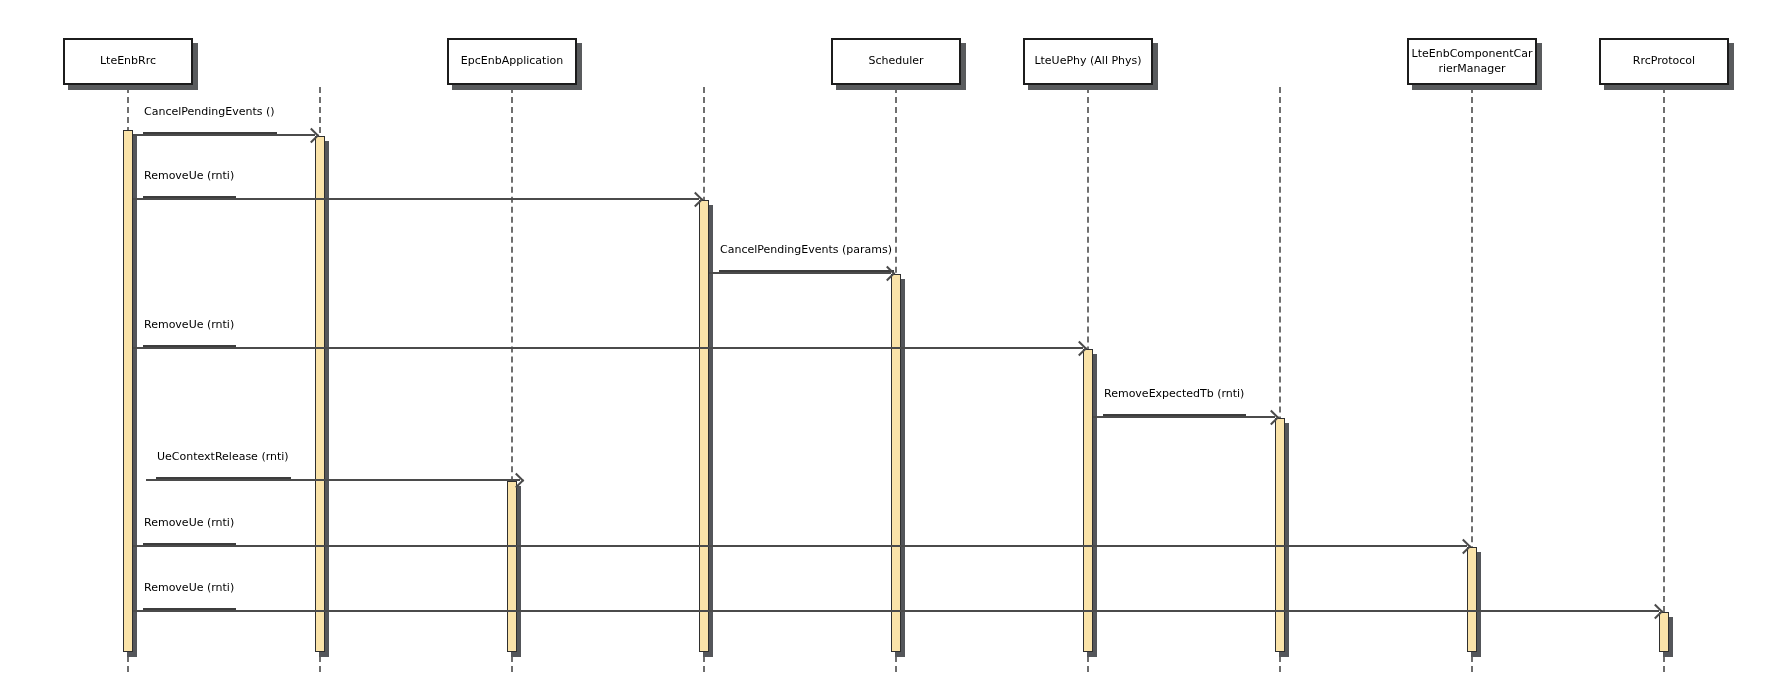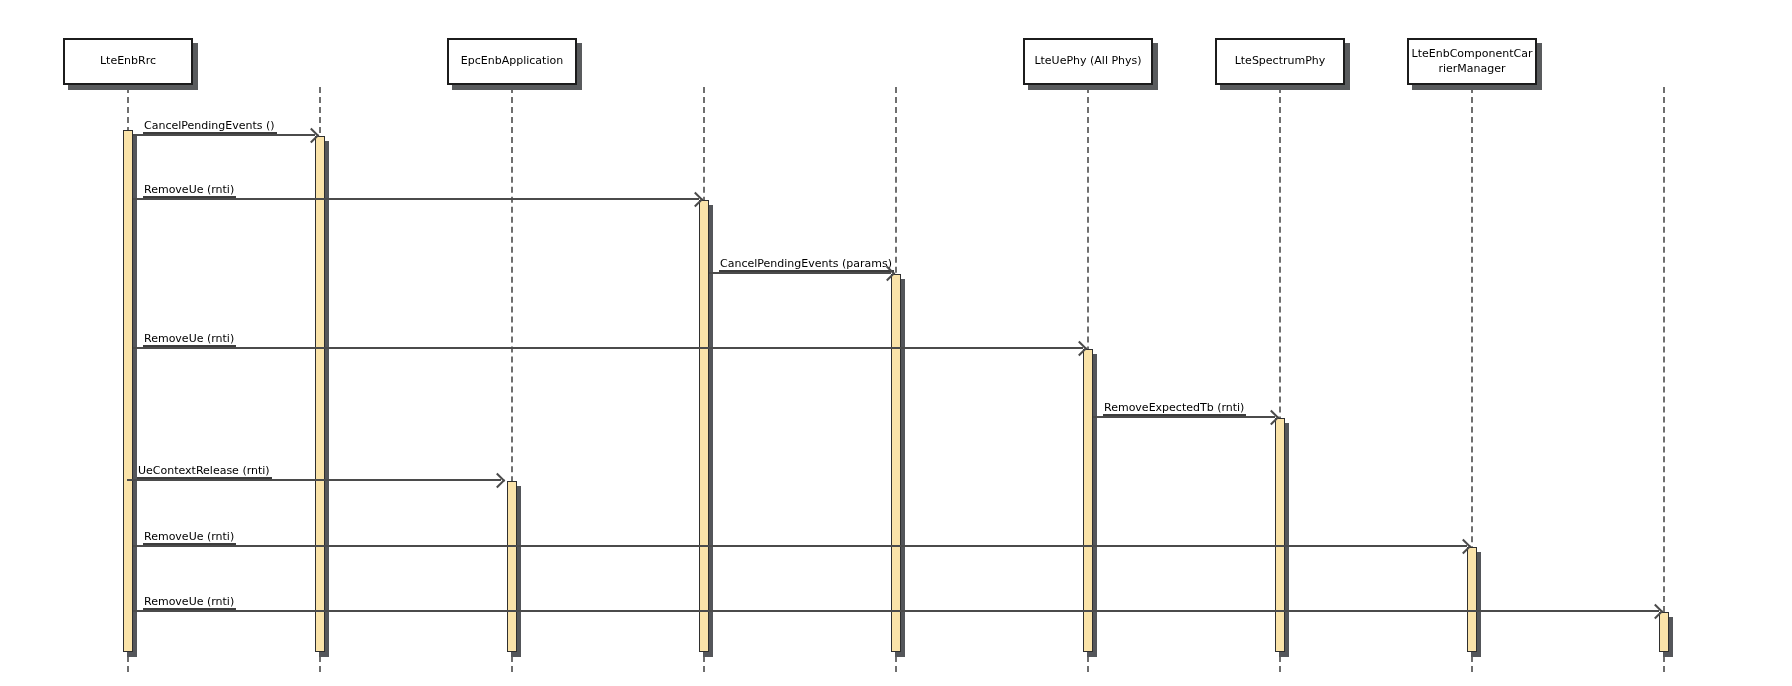--- a/index.html
+++ b/index.html
@@ -25,21 +25,21 @@
     box-shadow:4px 5px 0 #54565a; z-index:2;
   }
   .msg { position:absolute; height:0; border-top:2px solid #4b4b4b; z-index:4; }
   .msg .chev {
     position:absolute; right:-2px; top:-6px; width:9px; height:9px;
     border-top:2px solid #4b4b4b; border-right:2px solid #4b4b4b;
     transform:rotate(45deg); background:transparent;
   }
   .msg .mlabel {
     position:absolute; left:10px; bottom:2px; white-space:nowrap;
-    font-size:11px; color:#000; padding:0 2px 0 1px;
+    font-size:11px; color:#000; padding:0 2px 14px 1px;
     border-bottom:2px solid #3d3d3d;
   }
 </style>
 </head>
 <body>
 
 <div class="canvas">
 
   <div class="lifeline" style="left:127px"></div>
   <div class="lifeline" style="left:319px"></div>
@@ -50,28 +50,31 @@
   <div class="lifeline" style="left:1279px"></div>
   <div class="lifeline" style="left:1471px"></div>
   <div class="lifeline" style="left:1663px"></div>
 
   <div class="pbox" style="left:63px">
       <span>LteEnbRrc</span>
     </div>
   <div class="pbox" style="left:447px">
       <span>EpcEnbApplication</span>
     </div>
+  <div class="pbox" style="left:831px">
+      <span>Scheduler</span>
+    </div>
   <div class="pbox" style="left:1023px">
       <span>LteUePhy (All Phys)</span>
     </div>
-  <div class="pbox" style="left:1215px">
-      <span>LteSpectrumPhy</span>
-    </div>
   <div class="pbox" style="left:1407px">
       <span>LteEnbComponentCarrierManager</span>
+    </div>
+  <div class="pbox" style="left:1599px">
+      <span>RrcProtocol</span>
     </div>
 
   <div class="bar" style="left:123px;  top:130px; height:522px"></div>
   <div class="bar" style="left:315px;  top:136px; height:516px"></div>
   <div class="bar" style="left:507px;  top:481px; height:171px"></div>
   <div class="bar" style="left:699px;  top:200px; height:452px"></div>
   <div class="bar" style="left:891px;  top:274px; height:378px"></div>
   <div class="bar" style="left:1083px; top:349px; height:303px"></div>
   <div class="bar" style="left:1275px; top:418px; height:234px"></div>
   <div class="bar" style="left:1467px; top:547px; height:105px"></div>
@@ -90,21 +93,21 @@
     <span class="chev"></span>
   </div>
   <div class="msg" style="left:133px; top:347px; width:950px">
     <span class="mlabel">RemoveUe (rnti)</span>
     <span class="chev"></span>
   </div>
   <div class="msg" style="left:1093px; top:416px; width:182px">
     <span class="mlabel">RemoveExpectedTb (rnti)</span>
     <span class="chev"></span>
   </div>
-  <div class="msg" style="left:127px; top:479px; width:374px">
+  <div class="msg" style="left:146px; top:479px; width:374px">
     <span class="mlabel">UeContextRelease (rnti)</span>
     <span class="chev"></span>
   </div>
   <div class="msg" style="left:133px; top:545px; width:1334px">
     <span class="mlabel">RemoveUe (rnti)</span>
     <span class="chev"></span>
   </div>
   <div class="msg" style="left:133px; top:610px; width:1526px">
     <span class="mlabel">RemoveUe (rnti)</span>
     <span class="chev"></span>

